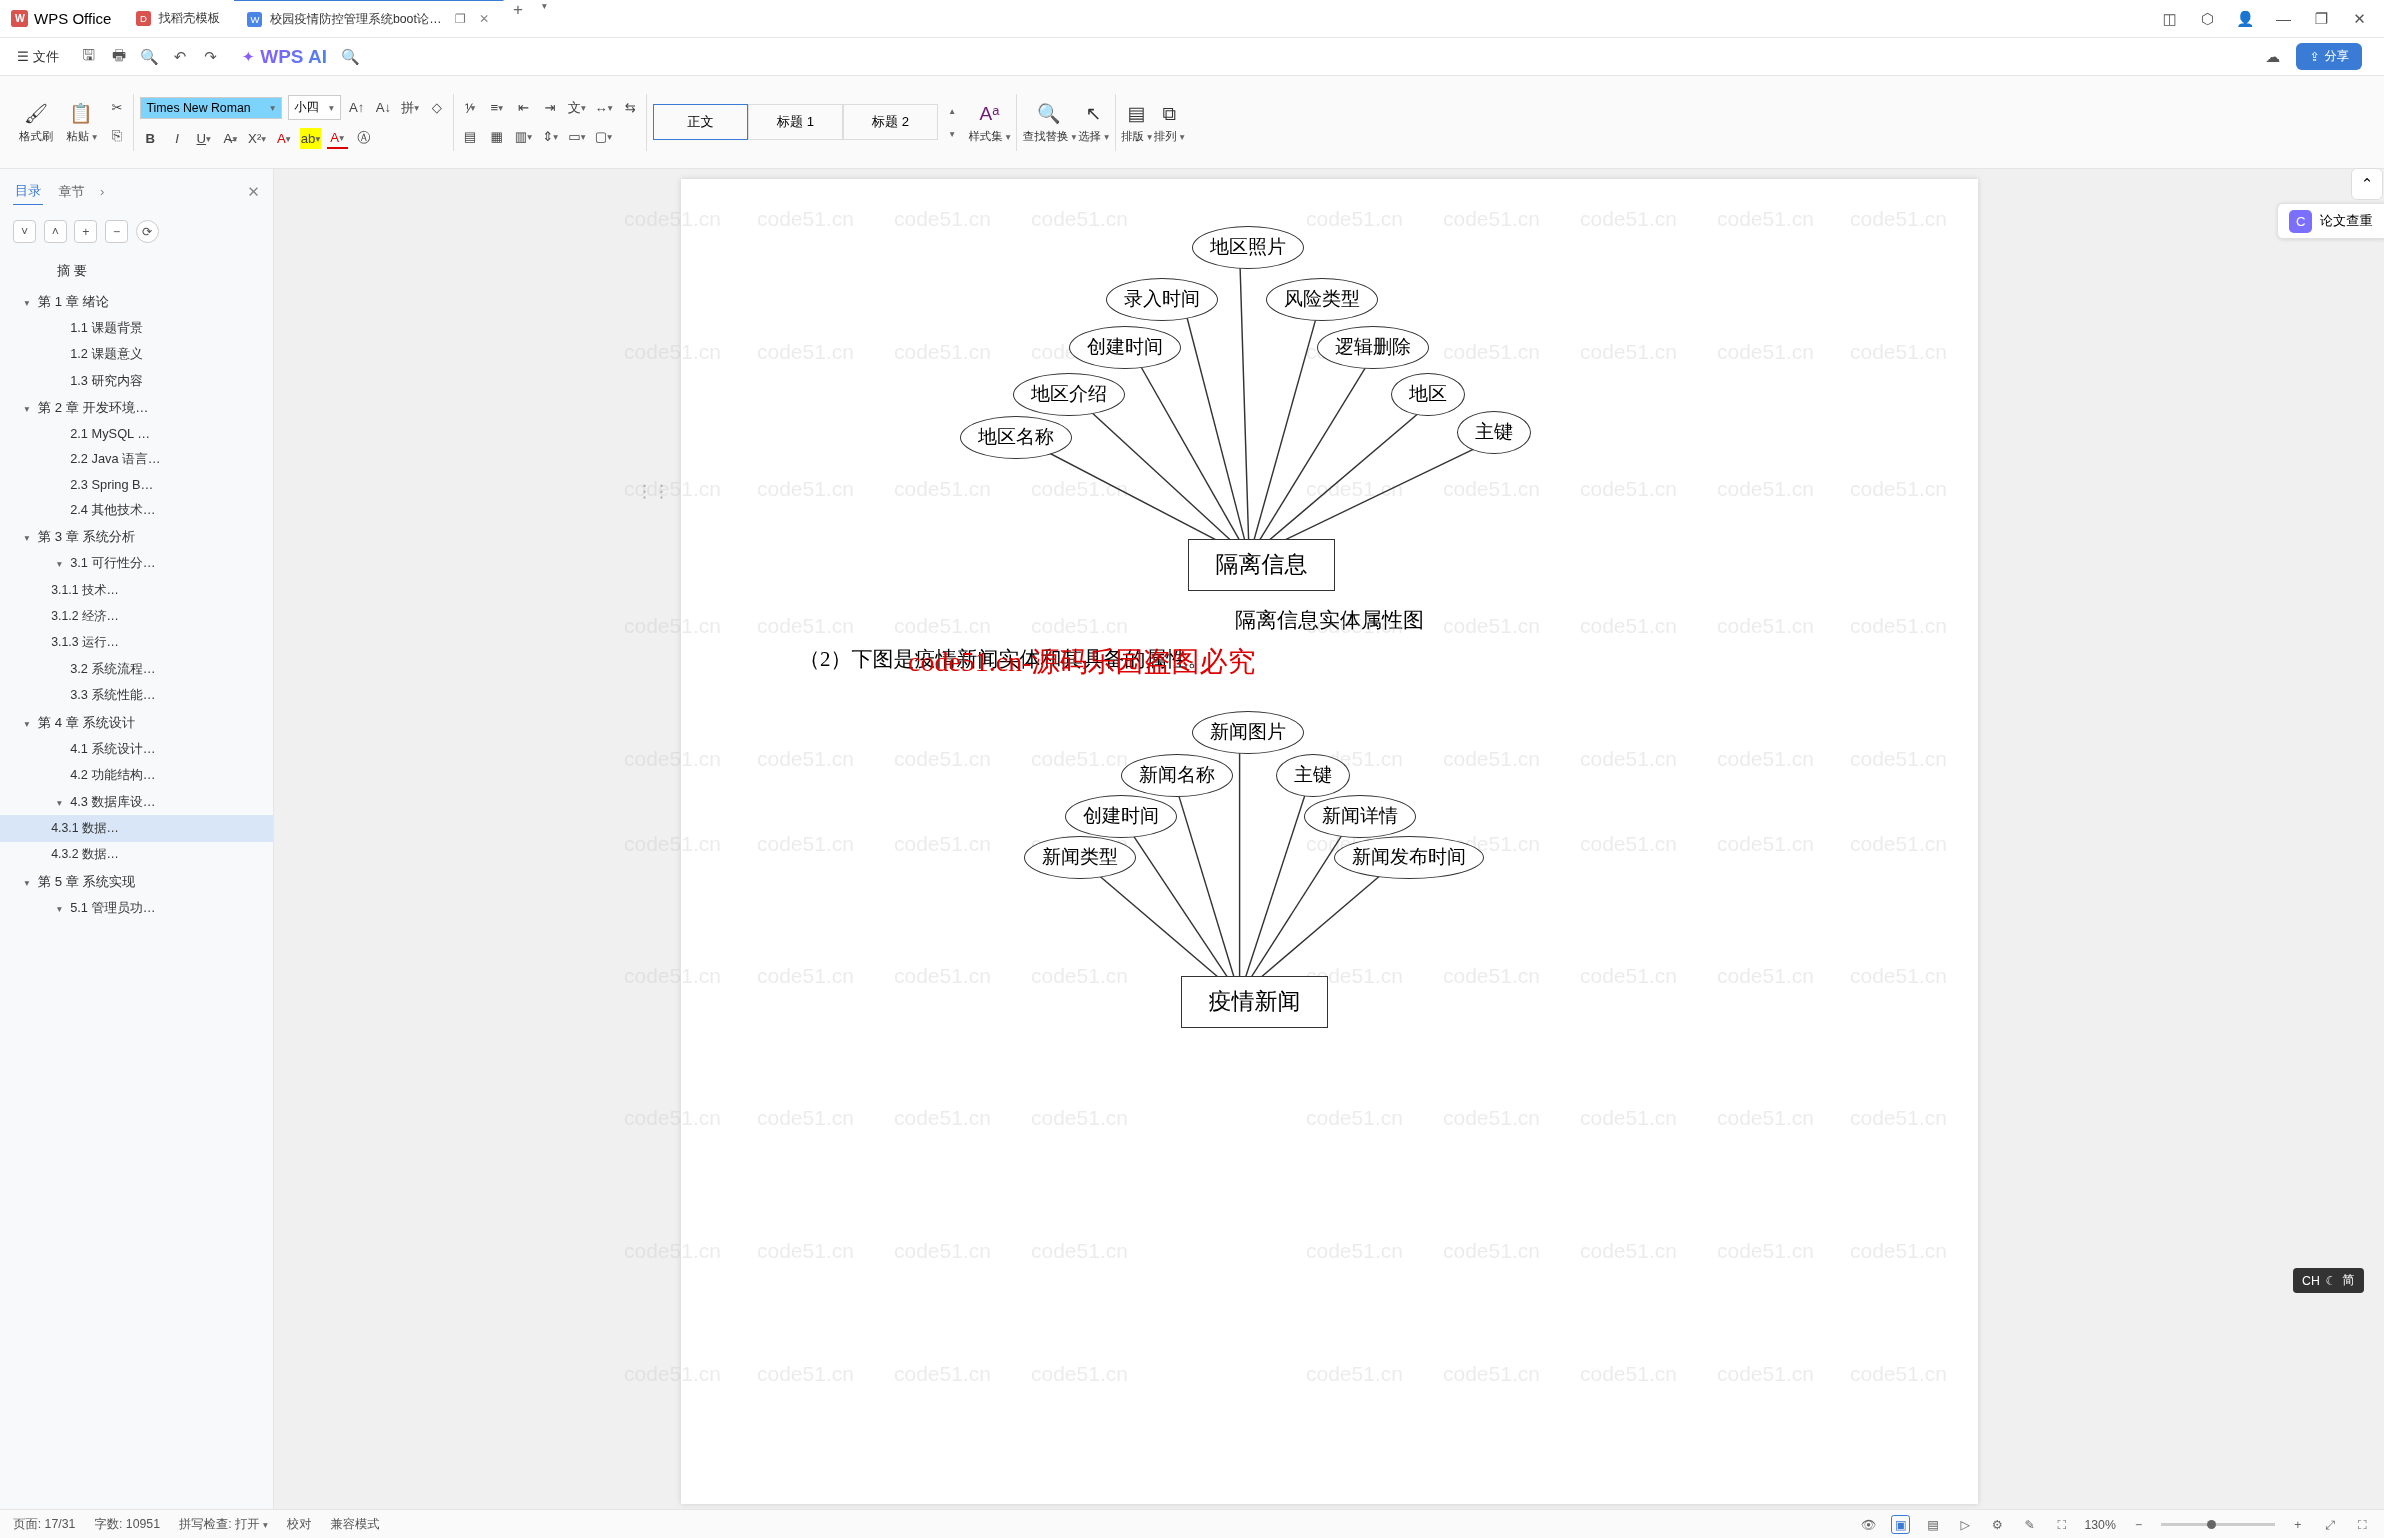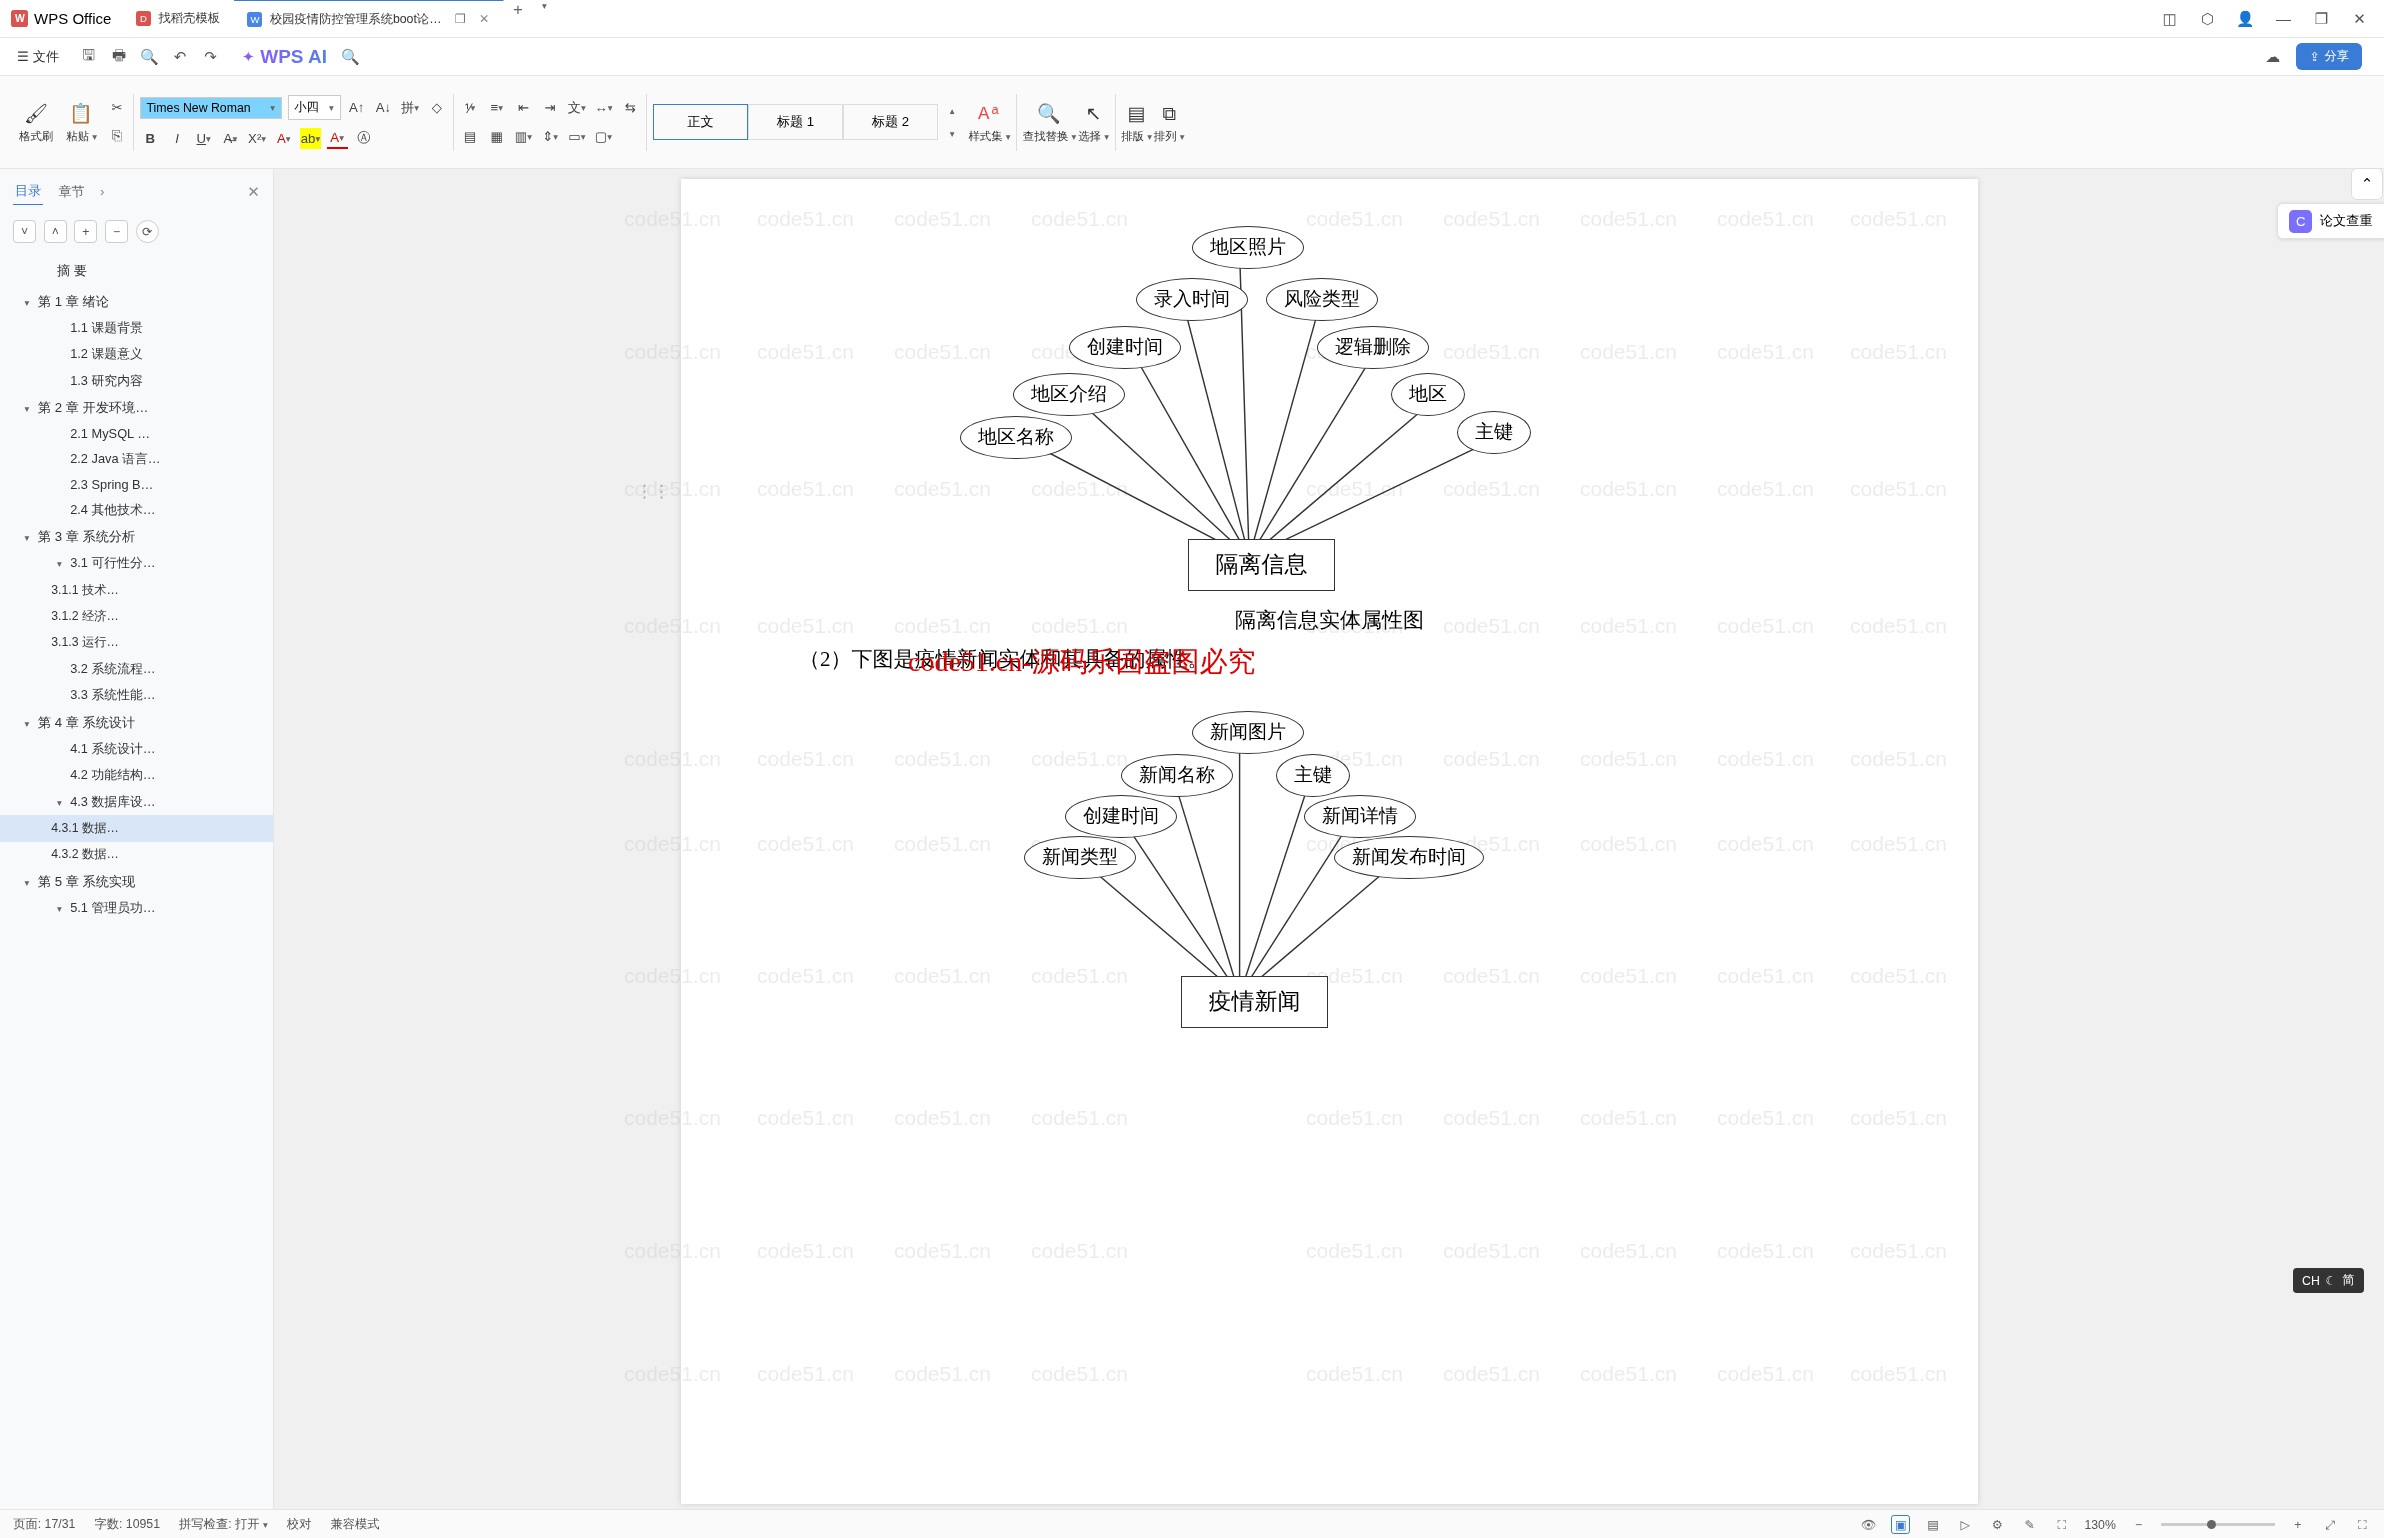--- a/index.html
+++ b/index.html
@@ -239,21 +239,21 @@
   <div class="ribbon-row" style="gap:0;">
     <div class="style-box active">正文</div>
     <div class="style-box">标题 1</div>
     <div class="style-box">标题 2</div>
     <div class="ribbon-col" style="padding:0 3.8px; gap:1.9px;">
       <span class="small-icon chev">▴</span>
       <span class="small-icon chev">▾</span>
     </div>
   </div>
   <div class="ribbon-big">
-    <div class="ribbon-big-icon" style="color:#ef4444;font-family:Liberation Mono, monospace;">Aᵃ</div>
+    <div class="ribbon-big-icon" style="color:#701a75;">Aᵃ</div>
     <span><span>样式集</span> <span class="chev">▾</span></span>
   </div>
   <div class="ribbon-sep"></div>
   <div class="ribbon-big">
     <div class="ribbon-big-icon">🔍</div>
     <span><span>查找替换</span> <span class="chev">▾</span></span>
   </div>
   <div class="ribbon-big">
     <div class="ribbon-big-icon">↖</div>
     <span><span>选择</span> <span class="chev">▾</span></span>
@@ -420,21 +420,21 @@
           <line x1="520" y1="380" x2="450" y2="110"></line>
           <line x1="520" y1="380" x2="595" y2="112"></line>
           <line x1="520" y1="380" x2="395" y2="160"></line>
           <line x1="520" y1="380" x2="655" y2="160"></line>
           <line x1="520" y1="380" x2="335" y2="210"></line>
           <line x1="520" y1="380" x2="720" y2="210"></line>
           <line x1="520" y1="380" x2="280" y2="255"></line>
           <line x1="520" y1="380" x2="790" y2="250"></line>
         </svg>
         <div class="er-ellipse" style="left:435px; top:28px;">地区照片</div>
-        <div class="er-ellipse" style="left:379px; top:80px;">录入时间</div>
+        <div class="er-ellipse" style="left:349px; top:80px;">录入时间</div>
         <div class="er-ellipse" style="left:509px; top:80px;">风险类型</div>
         <div class="er-ellipse" style="left:312px; top:128px;">创建时间</div>
         <div class="er-ellipse" style="left:560px; top:128px;">逻辑删除</div>
         <div class="er-ellipse" style="left:256px; top:175px;">地区介绍</div>
         <div class="er-ellipse" style="left:634px; top:175px;">地区</div>
         <div class="er-ellipse" style="left:203px; top:218px;">地区名称</div>
         <div class="er-ellipse" style="left:700px; top:213px;">主键</div>
         <div class="er-rect" style="left:431px; top:341px;">隔离信息</div>
       </div>
 

